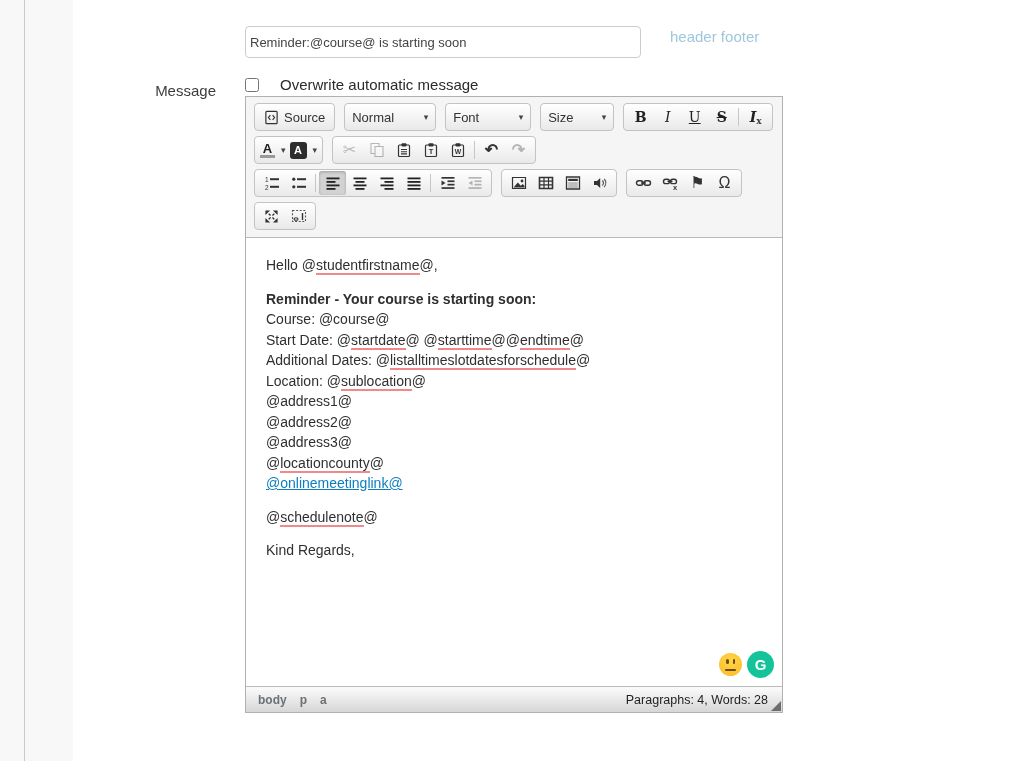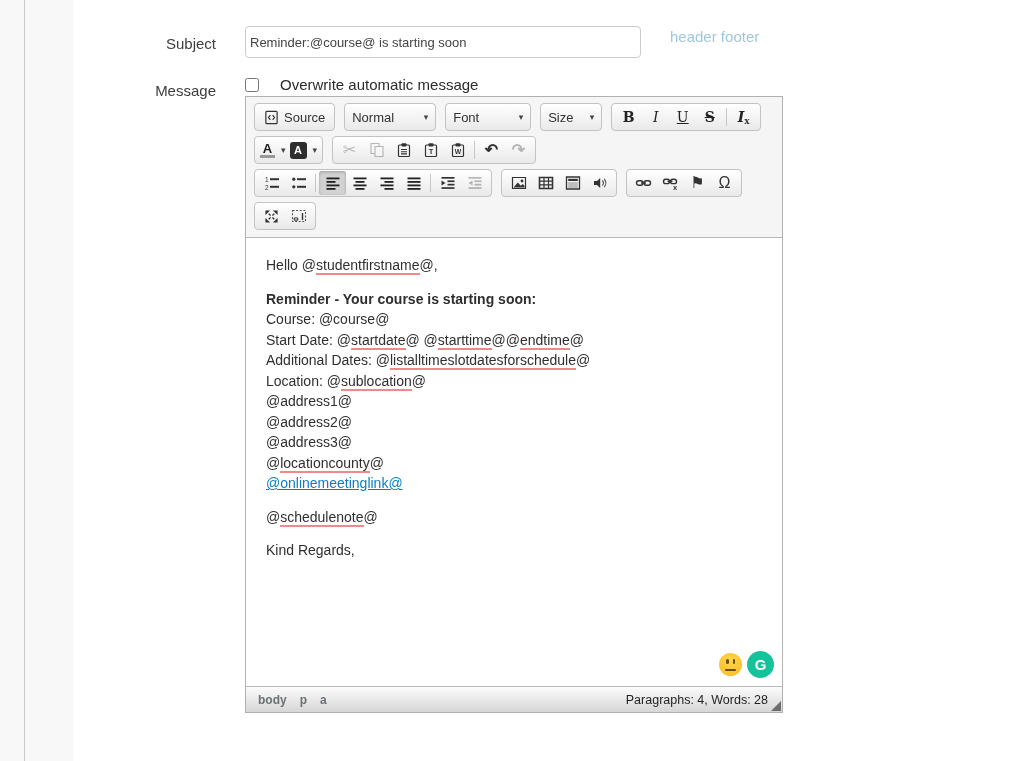--- a/index.html
+++ b/index.html
@@ -95,21 +95,20 @@
   svg.ic * { vector-effect:non-scaling-stroke; }
 </style>
 </head>
 <body>
 
 <div class="canvas">
   <div class="side-panel">
     <div class="side-divider"></div>
   </div>
 
-  <div class="field-label subject-label">Subject</div>
   <input class="subject-input" type="text" value="Reminder:@course@ is starting soon" style="">
   <a class="header-footer">header footer</a>
 
   <div class="field-label message-label">Message</div>
   <div class="overwrite-row">
     <input type="checkbox" id="ovw" style="">
     <label for="ovw">Overwrite automatic message</label>
   </div>
 
   <div class="editor">
@@ -126,21 +125,21 @@
           <span class="txt">Source</span>
         </a>
         <a class="combo" style="width:92px">
           <span class="combo-label">Normal</span>
           <span class="caret">▾</span>
         </a>
         <a class="combo" style="width:86px">
           <span class="combo-label">Font</span>
           <span class="caret">▾</span>
         </a>
-        <a class="combo" style="width:62px">
+        <a class="combo" style="width:74px">
           <span class="combo-label">Size</span>
           <span class="caret">▾</span>
         </a>
         <div class="tb-group">
           <a class="tb-btn">
               <span class="glyph g-bold">B</span>
             </a>
           <a class="tb-btn">
               <span class="glyph g-italic">I</span>
             </a>

